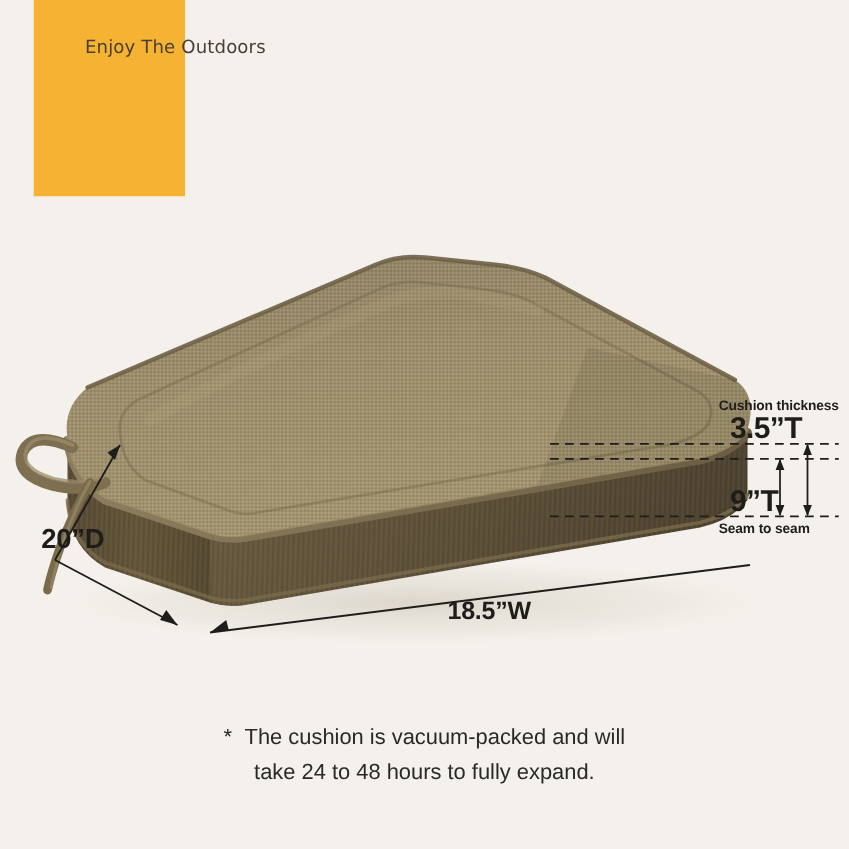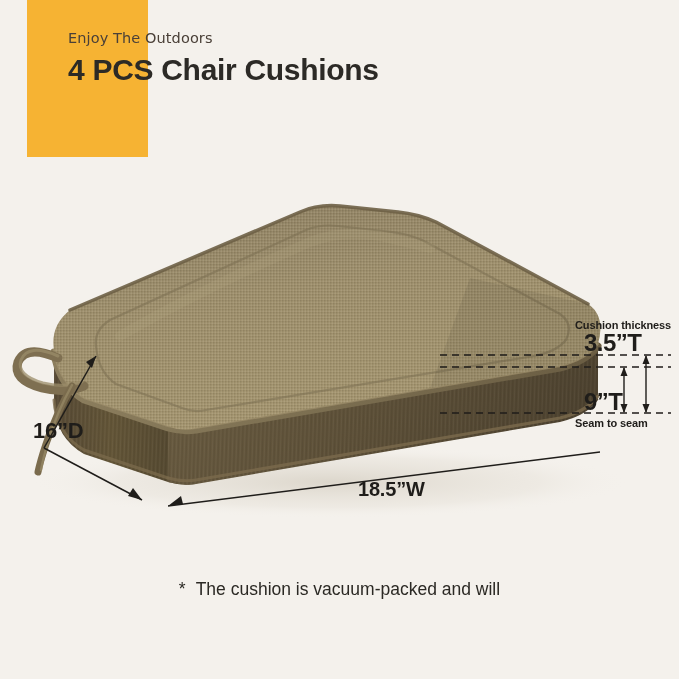--- a/index.html
+++ b/index.html
@@ -55,21 +55,20 @@
 </style>
 </head>
 <body>
 
 <div class="stage">
 
   <div class="yellow-block"></div>
 
   <div class="header-text">
     <p class="eyebrow">Enjoy The Outdoors</p>
-    <h1 class="headline">4 PCS Chair Cushions</h1>
   </div>
 
   <div class="cushion-wrap">
     <svg class="cushion-svg" width="679" height="340" viewBox="0 0 679 340">
       <defs>
         <linearGradient id="topGrad" x1="0" y1="0" x2="0.35" y2="1">
           <stop offset="0%" stop-color="#8E8062"></stop>
           <stop offset="45%" stop-color="#9E8F6C"></stop>
           <stop offset="100%" stop-color="#A4956F"></stop>
         </linearGradient>
@@ -181,26 +180,27 @@
       <line x1="646" y1="170" x2="646" y2="226" stroke="#1F1D1A" stroke-width="1.4"></line>
       <path d="M 646,169 L 642.5,178 L 649.5,178 Z" fill="#1F1D1A"></path>
       <path d="M 646,227 L 642.5,218 L 649.5,218 Z" fill="#1F1D1A"></path>
 
       <line x1="624" y1="182" x2="624" y2="226" stroke="#1F1D1A" stroke-width="1.4"></line>
       <path d="M 624,181 L 620.5,190 L 627.5,190 Z" fill="#1F1D1A"></path>
       <path d="M 624,227 L 620.5,218 L 627.5,218 Z" fill="#1F1D1A"></path>
     </svg>
   </div>
 
-  <div class="dim dim-16D">16”D</div>
+  <div class="dim dim-16D">20”D</div>
   <div class="dim dim-185W">18.5”W</div>
   <div class="note note-top">Cushion thickness</div>
   <div class="dim dim-35T">3.5”T</div>
   <div class="dim dim-3T">9”T</div>
   <div class="note note-bottom">Seam to seam</div>
 
   <div class="footer">
     <span class="footer-line">
       <span class="footer-star">*</span><span>The cushion is vacuum-packed and will</span>
     </span>
+    <span class="footer-line">take 24 to 48 hours to fully expand.</span>
   </div>
 
 </div>
 
 </body></html>

